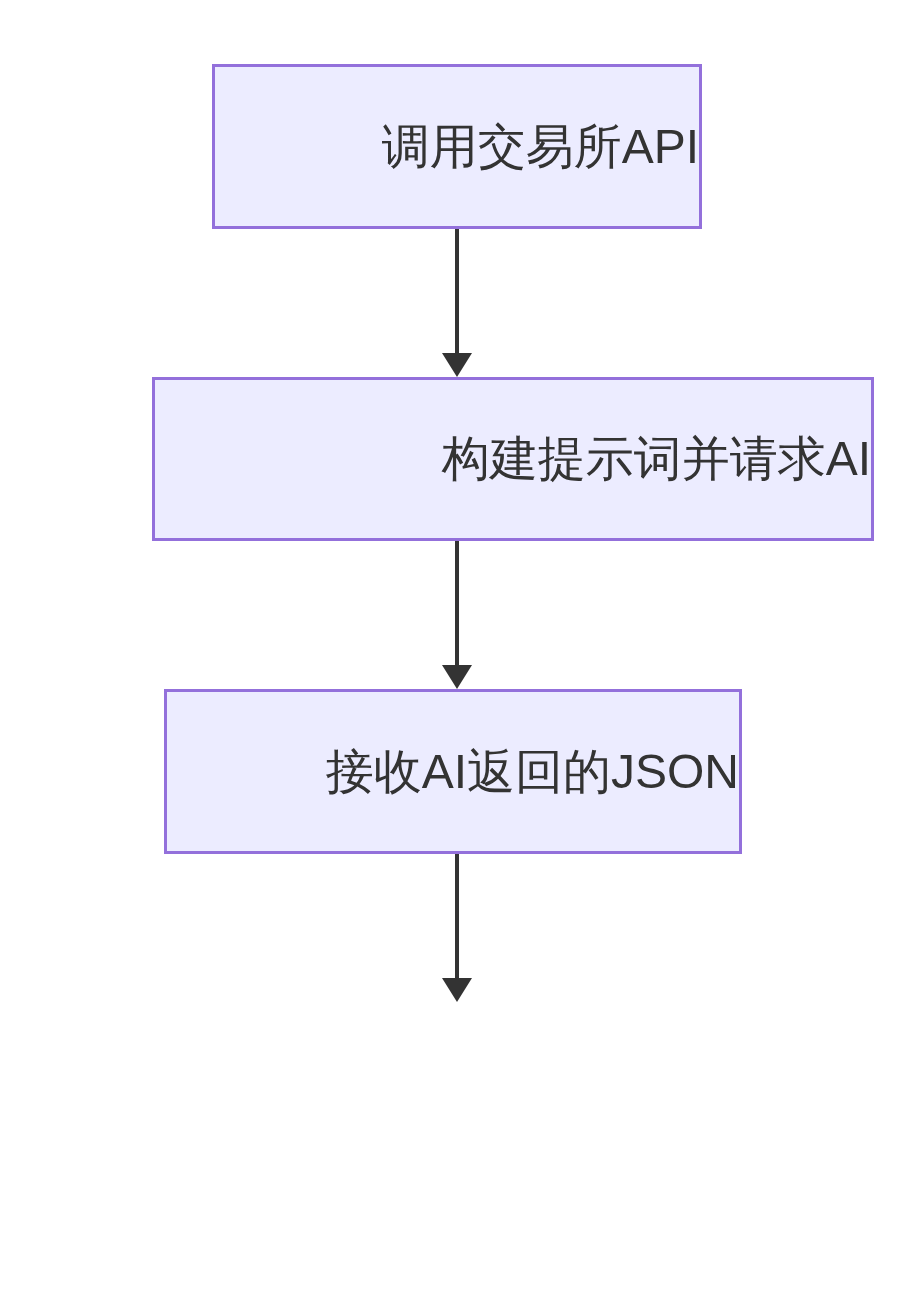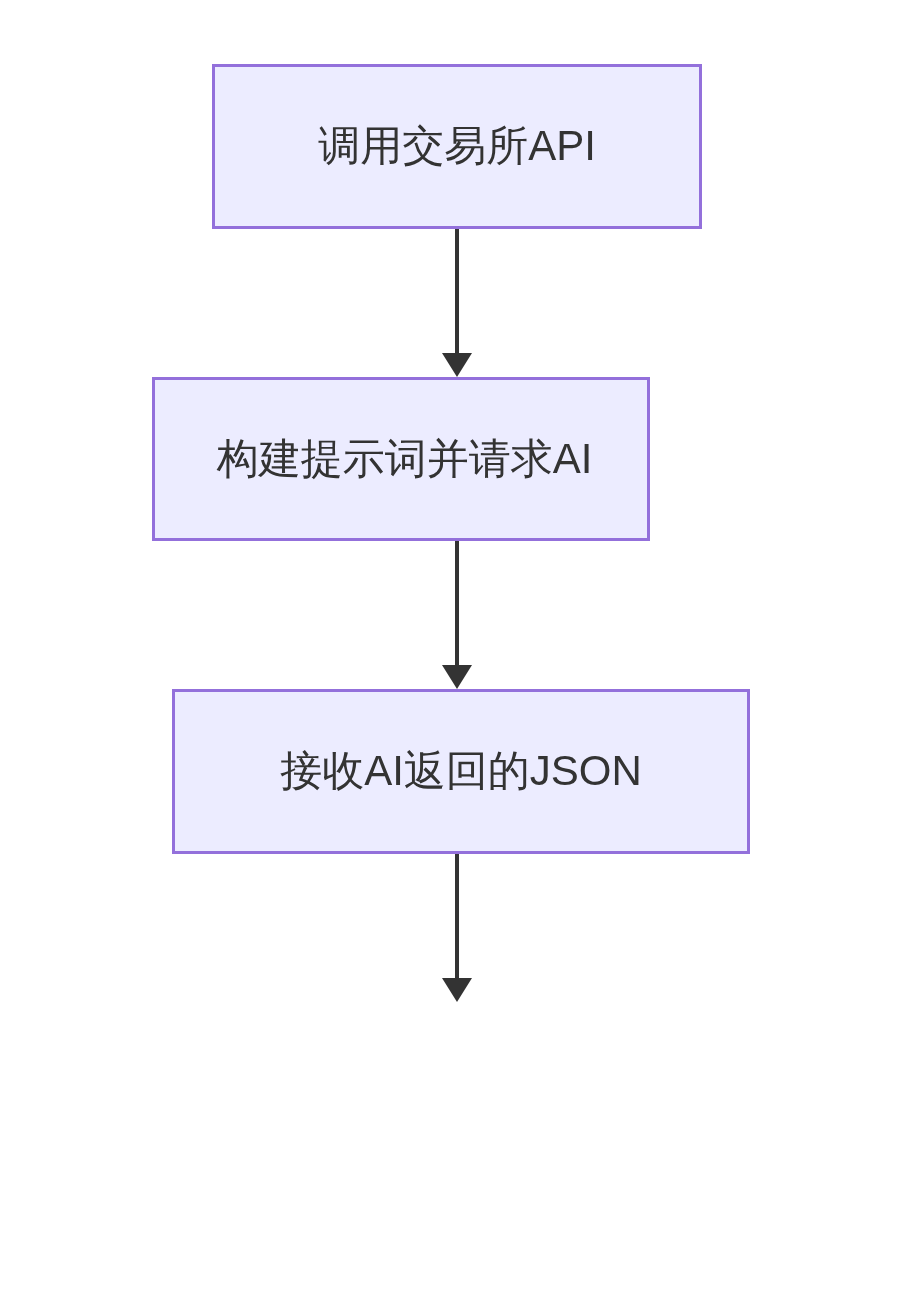--- a/index.html
+++ b/index.html
@@ -16,29 +16,29 @@
     overflow: hidden;
   }
   .node {
     position: absolute;
     box-sizing: border-box;
     background: var(--node_fill, #ececff);
     border: 3px solid var(--node_border, #9370db);
     color: var(--text_color, #333333);
     display: flex;
     align-items: center;
-    justify-content: center;
+    justify-content: flex-end;
     text-align: center;
-    font-size: 42px;
+    font-size: 48px;
     line-height: 1.62;
     white-space: pre-line;
   }
   .node-1 { left: 212px; top: 64px;  width: 490px; height: 165px; }
-  .node-2 { left: 152px; top: 377px; width: 498px; height: 164px; padding-left: 7px; }
-  .node-3 { left: 172px; top: 689px; width: 578px; height: 165px; }
+  .node-2 { left: 152px; top: 377px; width: 722px; height: 164px; padding-left: 7px; }
+  .node-3 { left: 164px; top: 689px; width: 578px; height: 165px; }
   .node-4 { left: 64px;  top: 1002px; width: 792px; height: 243px; }
   .arrow-line {
     position: absolute;
     left: 455px;
     width: 4px;
     background: var(--arrow_color, #333333);
   }
   .line-1 { top: 229px; height: 125px; }
   .line-2 { top: 541px; height: 125px; }
   .line-3 { top: 854px; height: 125px; }

